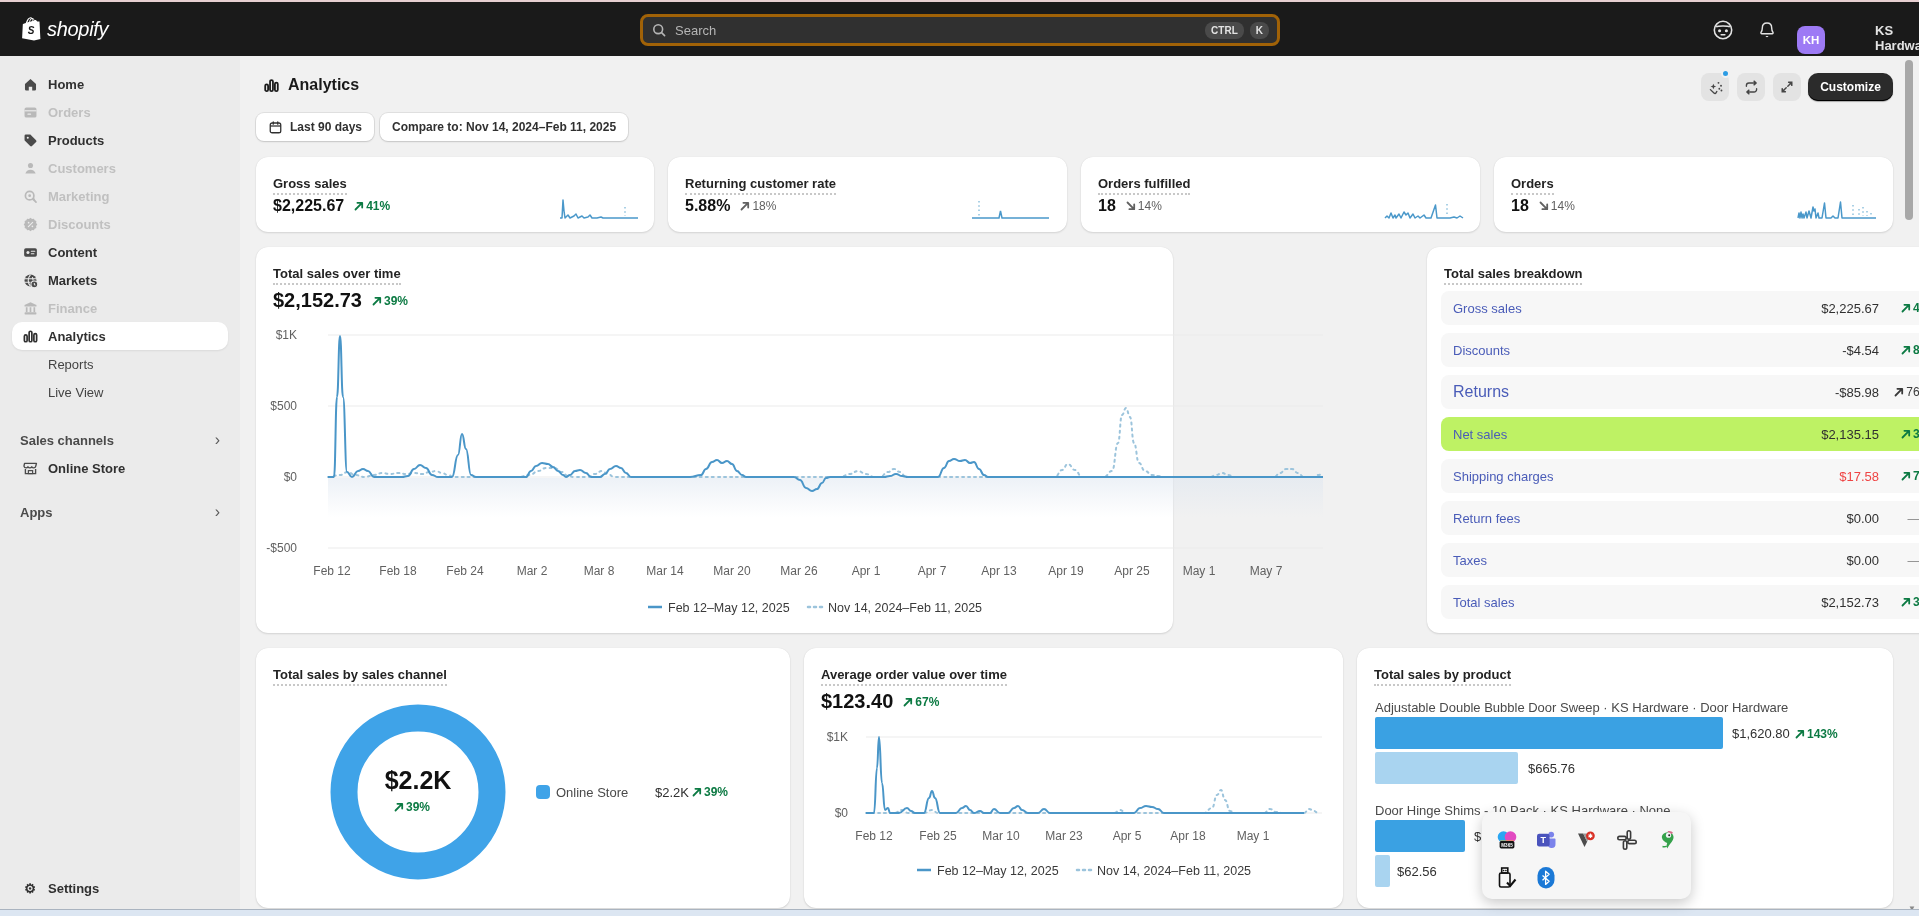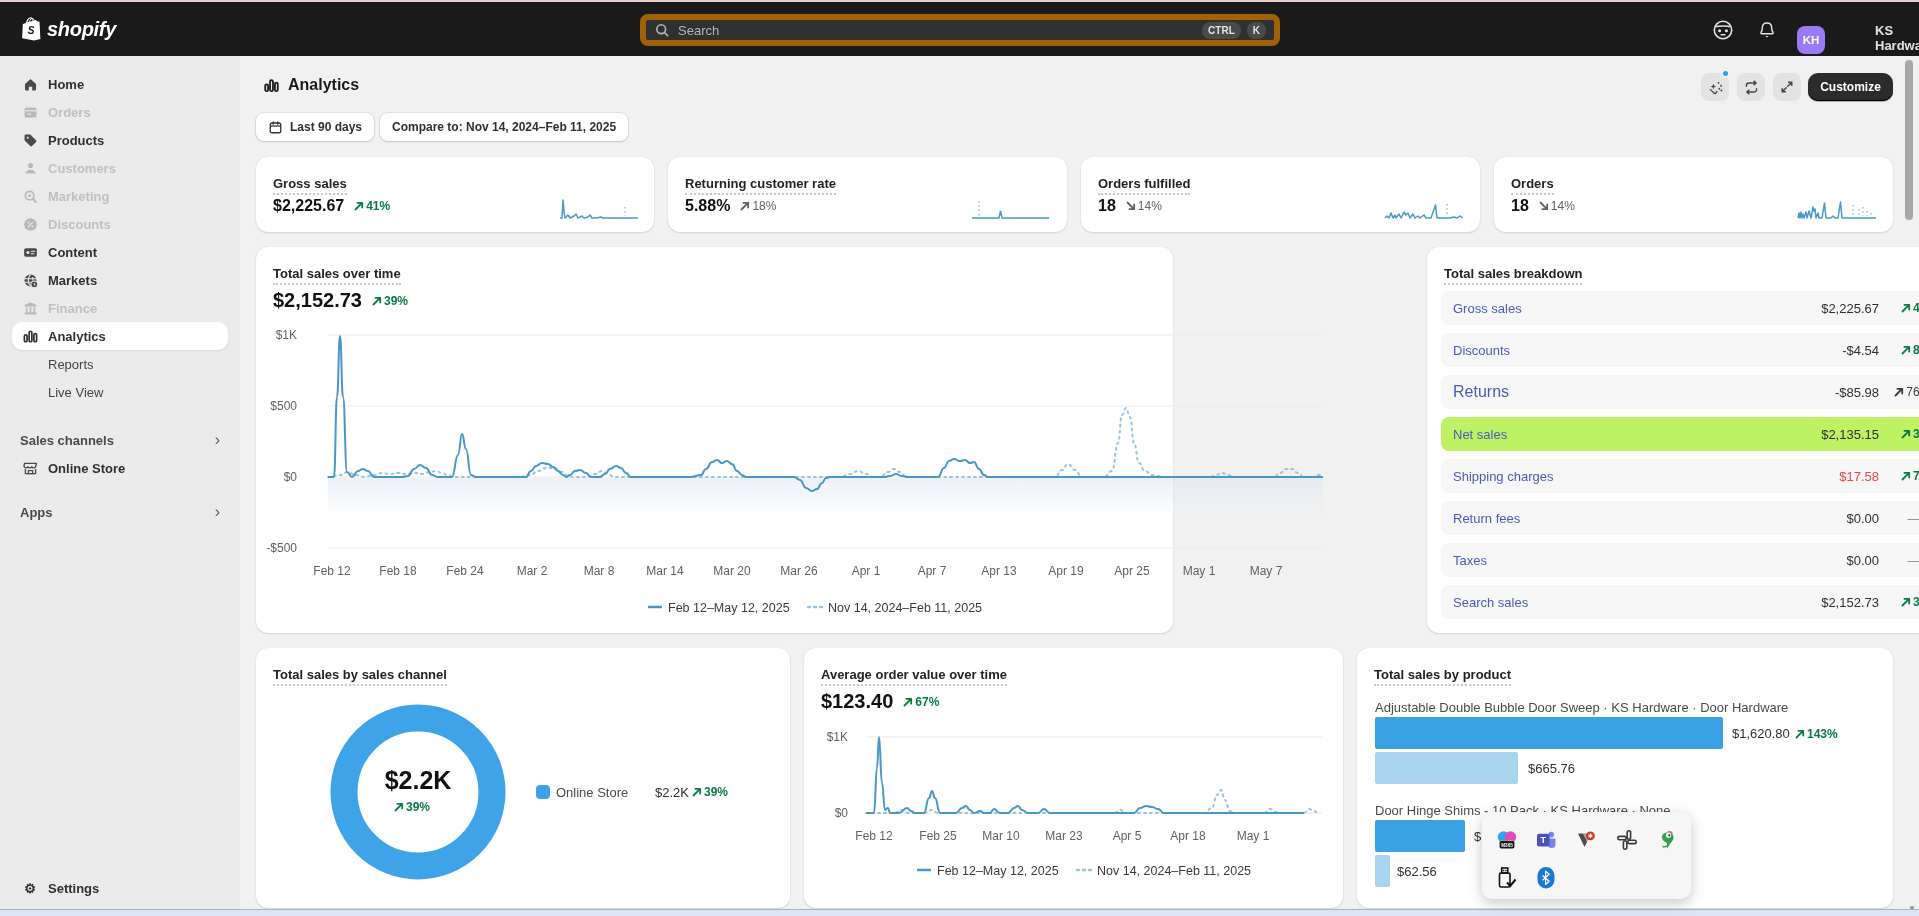--- a/index.html
+++ b/index.html
@@ -1,19 +1,19 @@
 <!DOCTYPE html>
 <html><head>
 <meta charset="utf-8">
 <style>
 * { margin:0; padding:0; box-sizing:border-box; }
 html,body { width:1919px; height:916px; overflow:hidden; font-family:"Liberation Sans", sans-serif; background:#f1f1f1; }
 .topbar { position:absolute; left:0; top:0; width:1919px; height:56px; background:#1a1a1a; border-top:2px solid #e7cfd1; }
 .logo { position:absolute; left:26px; top:14px; display:flex; align-items:center; gap:6px; }
-.searchwrap { position:absolute; left:640px; top:12px; width:640px; height:32px; background:#303030; border:6px solid #a16207; border-radius:8px; display:flex; align-items:center; padding:0 8px; }
+.searchwrap { position:absolute; left:640px; top:12px; width:640px; height:32px; background:#303030; border:3px solid #a16207; border-radius:8px; display:flex; align-items:center; padding:0 8px; }
 .searchwrap .stext { color:#b5b5b5; font-size:13px; margin-left:8px; flex:1; }
 .kbd { background:#4a4a4a; color:#e3e3e3; font-size:10px; font-weight:600; border-radius:8px; padding:3px 6px; margin-left:6px; }
 .avatar { width:28px; height:28px; border-radius:8px; background:#9d7af5; color:#fff; display:flex; align-items:center; justify-content:center; font-size:11.5px; font-weight:700; }
 .shopname { color:#e3e3e3; font-size:13px; font-weight:700; }
 .sidebar { position:absolute; left:0; top:56px; width:240px; height:860px; background:#ebebeb; }
 .nav { padding:14px 12px 0 12px; }
 .navitem { display:flex; align-items:center; height:28px; border-radius:10px; padding:0 8px; font-size:13px; font-weight:600; color:#303030; }
 .navitem .nicon { width:20px; height:20px; margin-right:8px; display:flex; align-items:center; justify-content:center; }
 .navitem.dim { color:#c0c0c0; }
 .navitem.sel { background:#ffffff; box-shadow:0 1px 2px rgba(0,0,0,.08); }
@@ -36,21 +36,21 @@
 </style>
 </head>
 <body>
 
 <div class="topbar">
   <div class="logo" style="left:22px;top:15px;position:absolute;gap:4px;">
     <svg width="21" height="24" viewBox="0 0 21 24">
       <path fill="#fff" d="M17.5 4.6c0-.1-.1-.2-.3-.2l-1.9.1-1.4-1.4c-.1-.1-.4-.2-.6-.1l-.7.2C12.2 2 11.5.9 10.3.9h-.1C9.8.4 9.3.2 8.9.2 5.8.2 4.3 4.1 3.8 6.1l-2.2.7c-.7.2-.7.2-.8.9L.1 21.3l11.9 2.2 6.5-1.4S17.5 4.7 17.5 4.6zM12 3.5l-1.1.3v-.2c0-.7-.1-1.3-.3-1.7.6.1 1.1.8 1.4 1.6zm-2-1.5c.2.4.3 1 .3 1.9v.1l-2.3.7c.5-1.7 1.3-2.5 2-2.7zM9.1 1c.1 0 .3 0 .4.1-.9.4-1.9 1.5-2.3 3.7l-1.8.6C5.9 3.7 7.1 1 9.1 1z"></path>
       <text x="9" y="16.5" text-anchor="middle" font-size="10" font-weight="700" fill="#1a1a1a" font-style="italic">S</text>
     </svg>
-    <span style="color:#fff;font-size:20px;font-weight:700;font-style:italic;letter-spacing:-.3px;">shopify</span>
+    <span style="color:#fff;font-size:20px;font-weight:400;font-style:italic;letter-spacing:-.3px;">shopify</span>
   </div>
   <div class="searchwrap">
     <svg width="16" height="16" viewBox="0 0 20 20">
         <circle cx="9" cy="9" r="5.5" fill="none" stroke="#b5b5b5" stroke-width="2"></circle>
         <line x1="13.2" y1="13.2" x2="17" y2="17" stroke="#b5b5b5" stroke-width="2" stroke-linecap="round"></line>
       </svg>
     <span class="stext">Search</span>
     <span class="kbd">CTRL</span>
       <span class="kbd">K</span>
   </div>
@@ -358,21 +358,21 @@
       <span style="font-size:13px;color:#4a5cb8;">Return fees</span>
       <span style="margin-left:auto;font-size:13px;color:#303030;">$0.00</span>
       <span style="color:#8a8a8a;font-size:13px;margin-left:12px;min-width:46px;text-align:center;">—</span>
     </div>
     <div style="position:absolute;left:14px;top:296px;width:508px;height:34px;background:#f7f7f7;border-radius:8px;display:flex;align-items:center;padding:0 12px;">
       <span style="font-size:13px;color:#4a5cb8;">Taxes</span>
       <span style="margin-left:auto;font-size:13px;color:#303030;">$0.00</span>
       <span style="color:#8a8a8a;font-size:13px;margin-left:12px;min-width:46px;text-align:center;">—</span>
     </div>
     <div style="position:absolute;left:14px;top:338px;width:508px;height:34px;background:#f7f7f7;border-radius:8px;display:flex;align-items:center;padding:0 12px;">
-      <span style="font-size:13px;color:#4a5cb8;">Search sales</span>
+      <span style="font-size:13px;color:#4a5cb8;">Total sales</span>
       <span style="margin-left:auto;font-size:13px;color:#303030;">$2,152.73</span>
       <span class="pct" style="color:#0c7a43;font-weight:700;display:flex;align-items:center;justify-content:flex-end;margin-left:12px;min-width:46px;"><svg width="10" height="10" viewBox="0 0 10 10" style="margin-right:2px;">
           <path d="M1.5 8.5 7.8 2.2M3.4 1.8h4.8v4.8" fill="none" stroke="#0c7a43" stroke-width="1.8" stroke-linecap="round" stroke-linejoin="round"></path>
         </svg>39%</span>
     </div>
   </div>
 
 <div class="card" id="channel" style="left:256px;top:648px;width:534px;height:260px;">
     <div style="position:absolute;left:17px;top:17px;"><span class="ctitle">Total sales by sales channel</span></div>
   <svg width="534" height="260" viewBox="0 0 534 260" style="position:absolute;left:0;top:0;">

